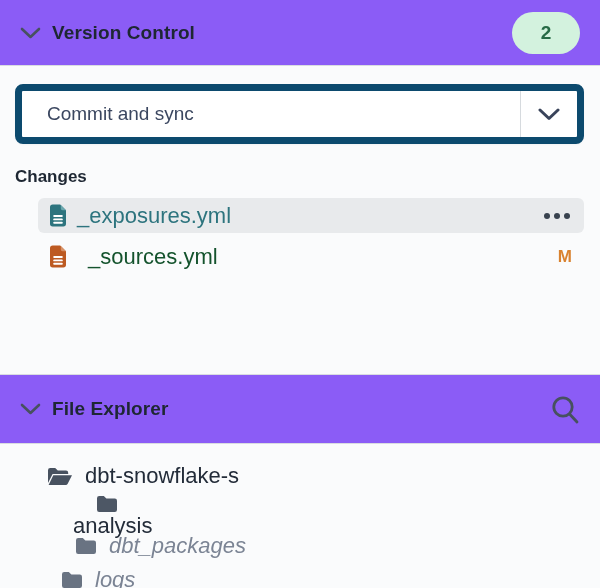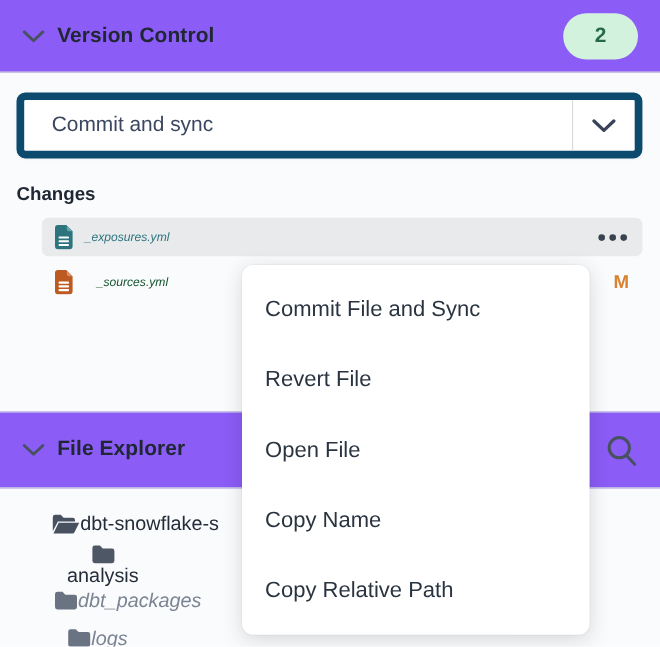--- a/index.html
+++ b/index.html
@@ -97,21 +97,21 @@
     height: 35px;
     border-radius: 6px;
     display: flex;
     align-items: center;
     padding: 0 12px 0 10px;
     cursor: pointer;
   }
   .file-row.selected { background: #e8eaec; }
   .row-exposures { top: 198px; }
   .row-sources { top: 239px; }
-  .file-name { margin-left: 9px; font-size: 11px; font-style: italic; }
+  .file-name { margin-left: 9px; font-size: 22px; }
   .file-name.teal { color: #2d747e; }
   .file-name.orange { color: #14532d; margin-left: 20px; }
   .more-dots { margin-left: auto; display: flex; gap: 4px; padding: 6px 2px; cursor: pointer; }
   .more-dots i {
     width: 6px; height: 6px; border-radius: 50%;
     background: #39434f; display: block;
   }
   .status-m {
     margin-left: auto;
     font-size: 17px;
@@ -143,25 +143,25 @@
   }
 
   
   .tree-row {
     position: absolute;
     height: 34px;
     display: flex;
     align-items: center;
     cursor: pointer;
   }
-  .tree-row .t-name { font-size: 18px; color: #232c39; }
+  .tree-row .t-name { margin-left: 12px; font-size: 22px; color: #232c39; }
   .tree-row.muted .t-name { color: #7b8494; font-style: italic; }
   .tr-0 { top: 459px; left: 47px; }
   .tr-1 { top: 495px; left: 61px; flex-direction: column; }
-  .tr-2 { top: 529px; left: 49px; }
+  .tr-2 { top: 529px; left: 75px; }
   .tr-3 { top: 563px; left: 61px; }
 
   .search-btn { display: flex; align-items: center; cursor: pointer; }
 
   svg { display: block; }
 </style>
 </head>
 <body>
 
 <div class="panel">
@@ -271,21 +271,14 @@
 
   <div class="tree-row tr-3 muted">
     <span>
       <svg width="22" height="18" viewBox="0 0 22 18">
         <path d="M1 3.2 A2.2 2.2 0 0 1 3.2 1 H7.8 L10.4 3.6 H18.8 A2.2 2.2 0 0 1 21 5.8 V14.8 A2.2 2.2 0 0 1 18.8 17 H3.2 A2.2 2.2 0 0 1 1 14.8 Z" fill="#697382"></path>
       </svg>
     </span>
     <span class="t-name">logs</span>
   </div>
 
-  <div class="context-menu">
-    <div class="menu-item">Commit File and Sync</div>
-    <div class="menu-item">Revert File</div>
-    <div class="menu-item">Open File</div>
-    <div class="menu-item">Copy Name</div>
-    <div class="menu-item">Copy Relative Path</div>
-  </div>
 
 </div>
 
 </body></html>

